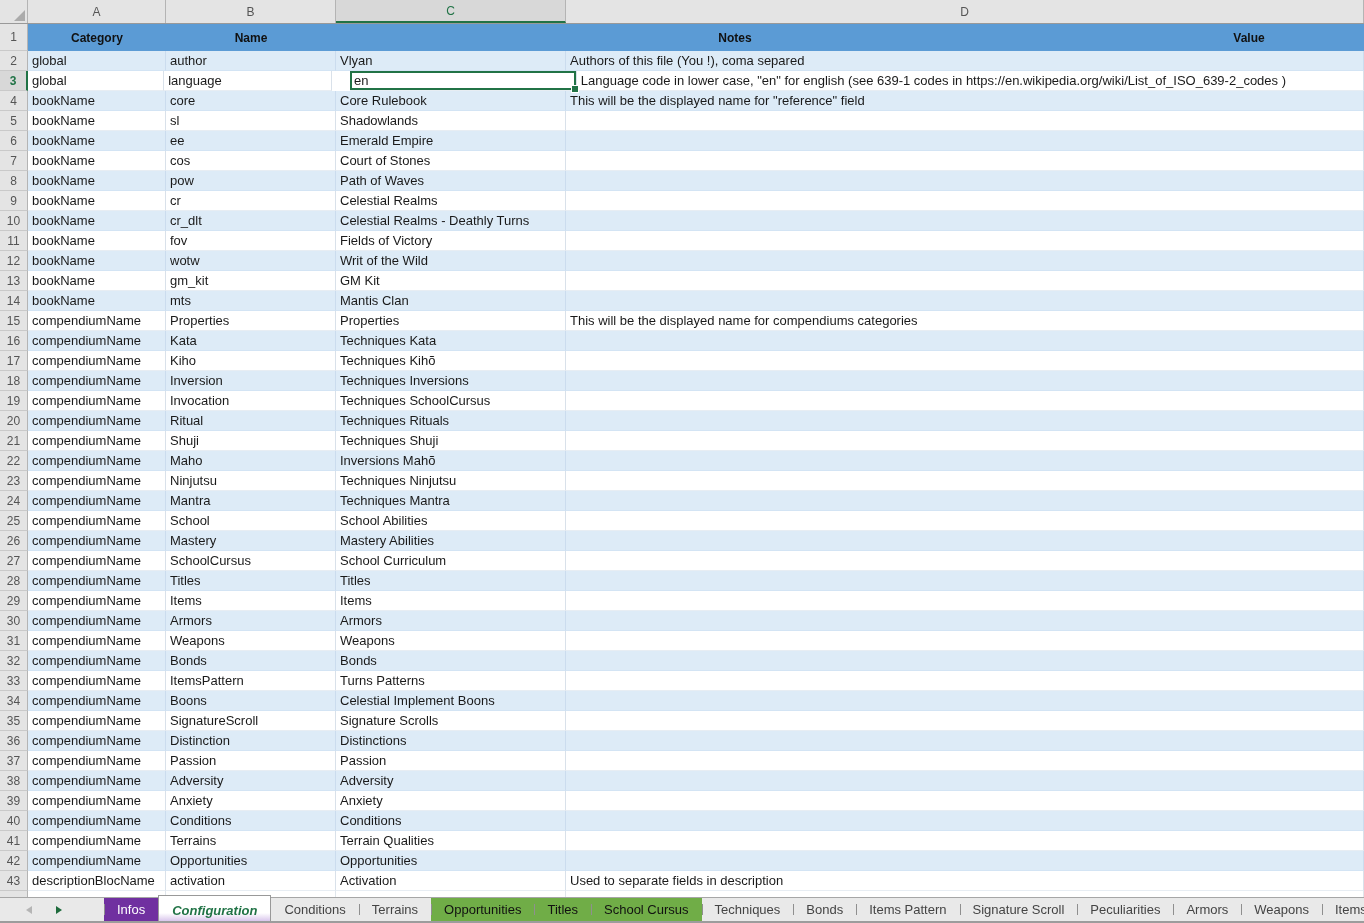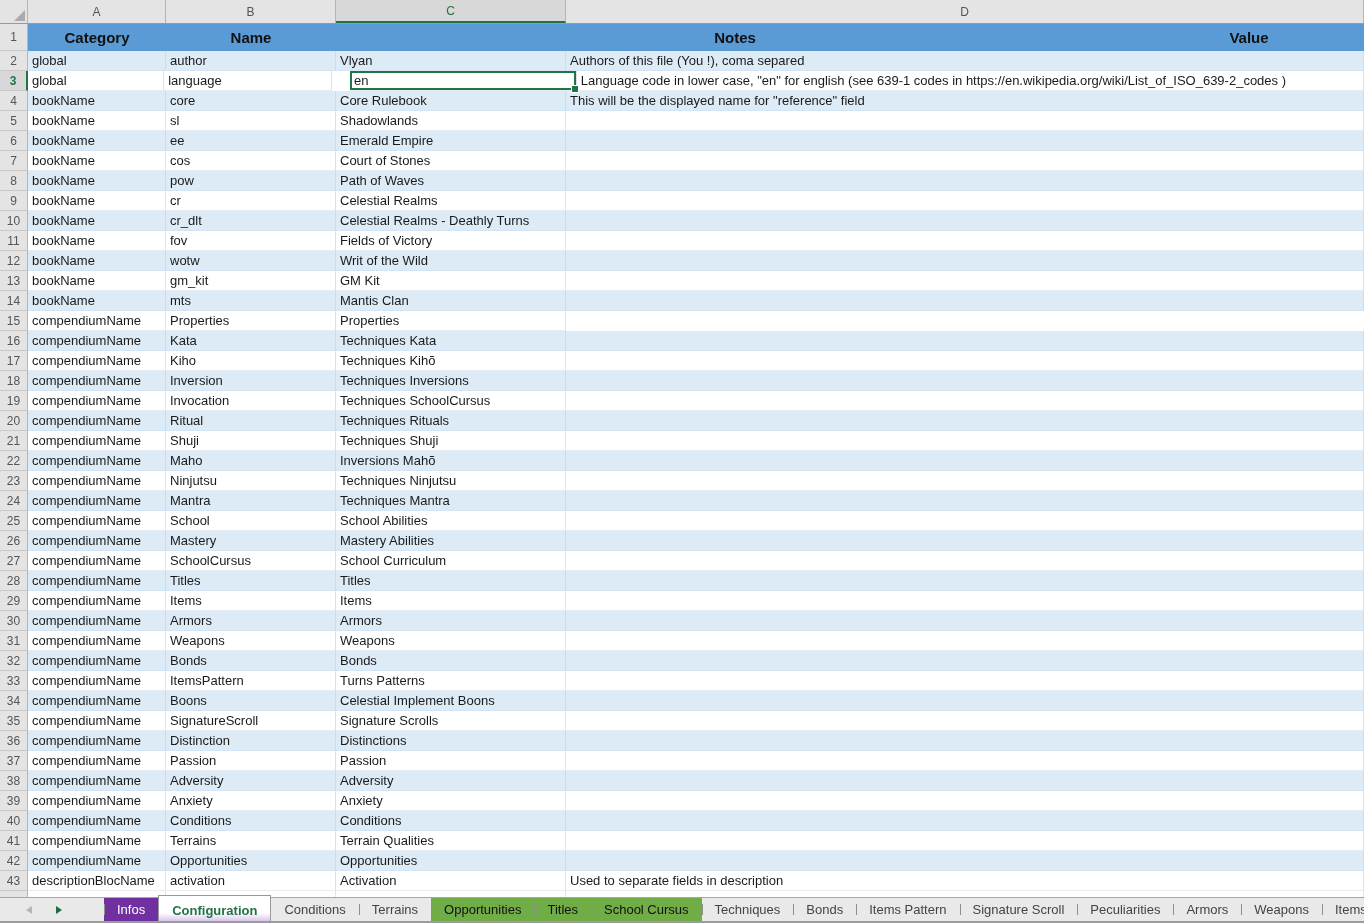--- a/index.html
+++ b/index.html
@@ -18,21 +18,21 @@
 
   .col-a { width:138px; } .col-b { width:170px; } .col-c { width:230px; } .col-d { width:798px; }
 
   
   .hrow { height:27px; display:flex; flex:0 0 auto; background:#5B9BD5; }
   .rowhead { width:28px; flex:0 0 28px; display:flex; align-items:center; justify-content:center;
              font-size:12px; color:#555; background:#E4E4E4;
              border-right:1px solid #B4B4B4; border-bottom:1px solid #C9C9C9; }
   .rowhead.sel { background:#D8D8D8; color:#217346; border-right:2px solid #217346; font-weight:bold; }
   .hcell { display:flex; align-items:center; justify-content:center; font-weight:bold;
-           font-size:15px; color:#111; }
+           font-size:12px; color:#111; }
 
   
   .rows { flex:0 0 auto; }
   .row { height:20px; display:flex; background:#fff; }
   .row:nth-child(odd) { background:#DDEBF7; }
   .cell { height:100%; padding:0 0 0 4px; font-size:13px; color:#1a1a1a; line-height:19px;
           white-space:nowrap; overflow:hidden; border-right:1px solid #D9E1EA; border-bottom:1px solid #E7EDF3; }
   .row:nth-child(odd) .cell { border-right-color:#CBDCEE; border-bottom-color:#D3E4F4; }
   .cell.cell-selected { position:relative; background:#fff;
                         box-shadow:inset 0 0 0 2px #217346; overflow:visible; z-index:2;margin-left:18px; }
@@ -53,21 +53,21 @@
             border-top:4px solid transparent; border-bottom:4px solid transparent; border-right:6px solid #B5B5B5; }
   .nav.right::before { content:""; position:absolute; top:1px; left:2px; width:0; height:0;
             border-top:4px solid transparent; border-bottom:4px solid transparent; border-left:6px solid #1E6B3C; }
   .tabs { display:flex; align-items:stretch; }
   .tab { position:relative; display:flex; align-items:center; padding:0 13px;
          font-size:13px; color:#444; cursor:pointer; white-space:nowrap; }
   .tab::before { content:""; position:absolute; left:0; top:6px; bottom:6px; width:1px; background:#8F8F8F; }
   .tab.purple { background:#7030A0; color:#fff; }
   .tab.green  { background:#70AD47; color:#111; }
   .tab.active { background:linear-gradient(#ffffff 68%, #D9C6EC); color:#217346; font-weight:bold;
-                border:1px solid #999; border-bottom:none; margin-top:-3px; padding-top:3px; z-index:1; }
+                border:1px solid #999; border-bottom:none; margin-top:-3px; padding-top:3px; z-index:1;font-style:italic; }
   .tab.active::before, .tab.active + .tab::before, .tab.purple + .tab.active::before { display:none; }
 </style>
 </head>
 <body>
 
 <div class="app">
 
   <div class="colheads">
     <div class="corner">
       <i class="tri"></i>
@@ -183,20 +183,21 @@
       <div class="cell col-a">bookName</div>
       <div class="cell col-b">mts</div>
       <div class="cell col-c">Mantis Clan</div>
       <div class="cell col-d"></div>
     </div>
       <div class="row">
       <div class="rowhead">15</div>
       <div class="cell col-a">compendiumName</div>
       <div class="cell col-b">Properties</div>
       <div class="cell col-c">Properties</div>
+      <div class="cell col-d">This will be the displayed name for compendiums categories</div>
     </div>
       <div class="row">
       <div class="rowhead">16</div>
       <div class="cell col-a">compendiumName</div>
       <div class="cell col-b">Kata</div>
       <div class="cell col-c">Techniques Kata</div>
       <div class="cell col-d"></div>
     </div>
       <div class="row">
       <div class="rowhead">17</div>

